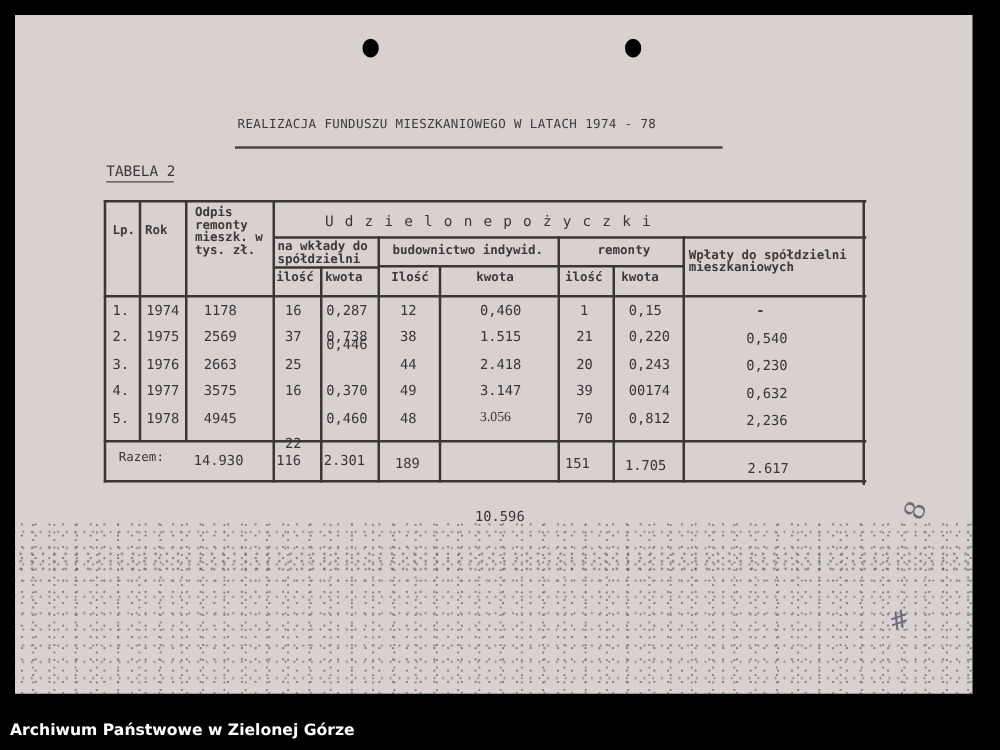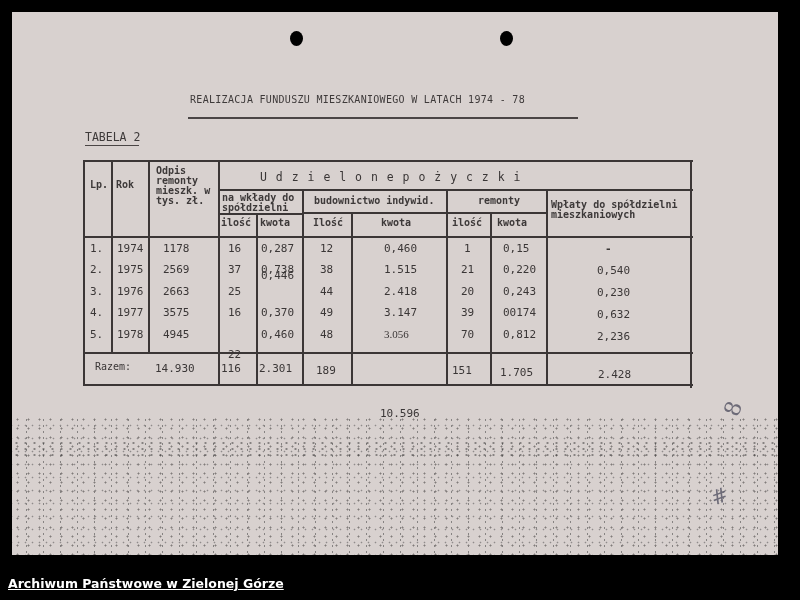--- a/index.html
+++ b/index.html
@@ -22,21 +22,21 @@
   .abs { position:absolute; white-space:nowrap; color:#3e3a3a; }
   .title { left:190px; top:94px; font-size:10px; letter-spacing:0.3px; }
   .title-underline { position:absolute; left:188px; top:117px; width:390px; height:2px; background:#4a4545; }
   .tabela { left:85px; top:130px; font-size:11.5px; }
   .tabela-ul { position:absolute; left:85px; top:145px; width:54px; height:1px; background:#4a4545; }
   .hl { position:absolute; height:2px; background:#3b3636; }
   .vl { position:absolute; width:2px; background:#3b3636; }
   .cell { position:absolute; font-size:11px; color:#3a3636; white-space:nowrap; }
   .hdr { font-size:10px; line-height:10px; color:#3d3939;font-weight:bold; }
   .footer { position:absolute; left:8px; top:576px; color:#fff; font-family:"DejaVu Sans",sans-serif;
-            font-weight:bold; font-size:12.5px;text-decoration:underline; }
+            font-weight:bold; font-size:12.5px; }
   .hand { position:absolute; color:#6d6b78; font-family:"DejaVu Serif",serif; }
 </style>
 </head>
 <body>
 
 <div class="paper"></div>
 <div class="speckle"></div>
 <div class="speckle2"></div>
 <div class="hole" style="left:290px;top:31px;"></div>
 <div class="hole" style="left:500px;top:31px;"></div>
@@ -160,19 +160,19 @@
 
 <div>
   <div class="cell" style="left:95px;top:361px;font-size:10px;">Razem:</div>
   <div class="cell" style="left:155px;top:362px;">14.930</div>
   <div class="cell" style="left:221px;top:362px;">116</div>
   <div class="cell" style="left:259px;top:362px;">2.301</div>
   <div class="cell" style="left:316px;top:364px;">189</div>
   <div class="cell" style="left:380px;top:364px;margin-top:43px;">10.596</div>
   <div class="cell" style="left:452px;top:364px;">151</div>
   <div class="cell" style="left:500px;top:366px;">1.705</div>
-  <div class="cell" style="left:598px;top:368px;">2.428</div>
+  <div class="cell" style="left:598px;top:368px;">2.617</div>
 </div>
 
 <div class="hand" style="left:726px;top:396px;font-size:22px;transform:rotate(-70deg);">8</div>
 <div class="hand" style="left:711px;top:484px;font-size:20px;transform:rotate(-20deg);">#</div>
 
 <div class="footer">Archiwum Państwowe w Zielonej Górze</div>
 
 </body></html>

